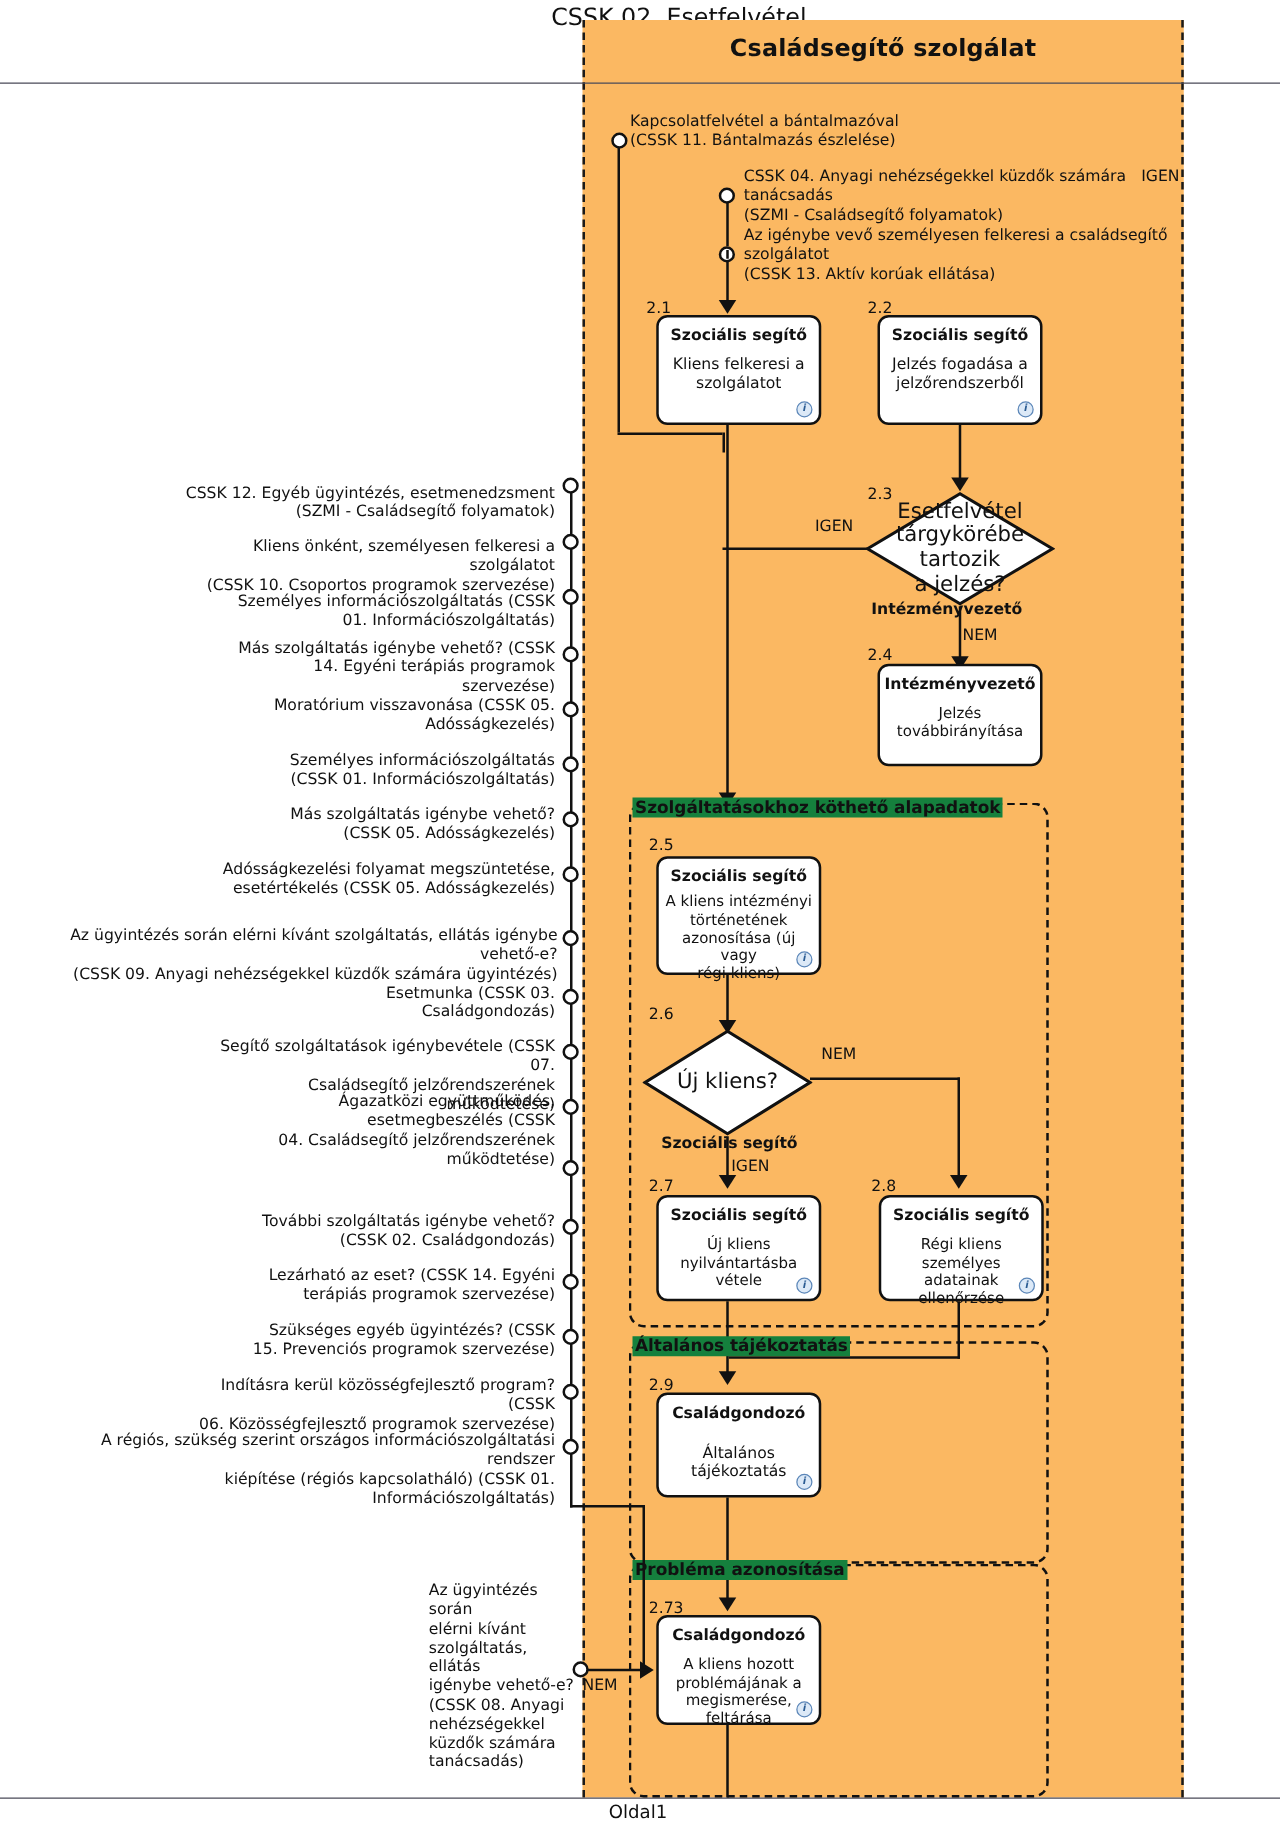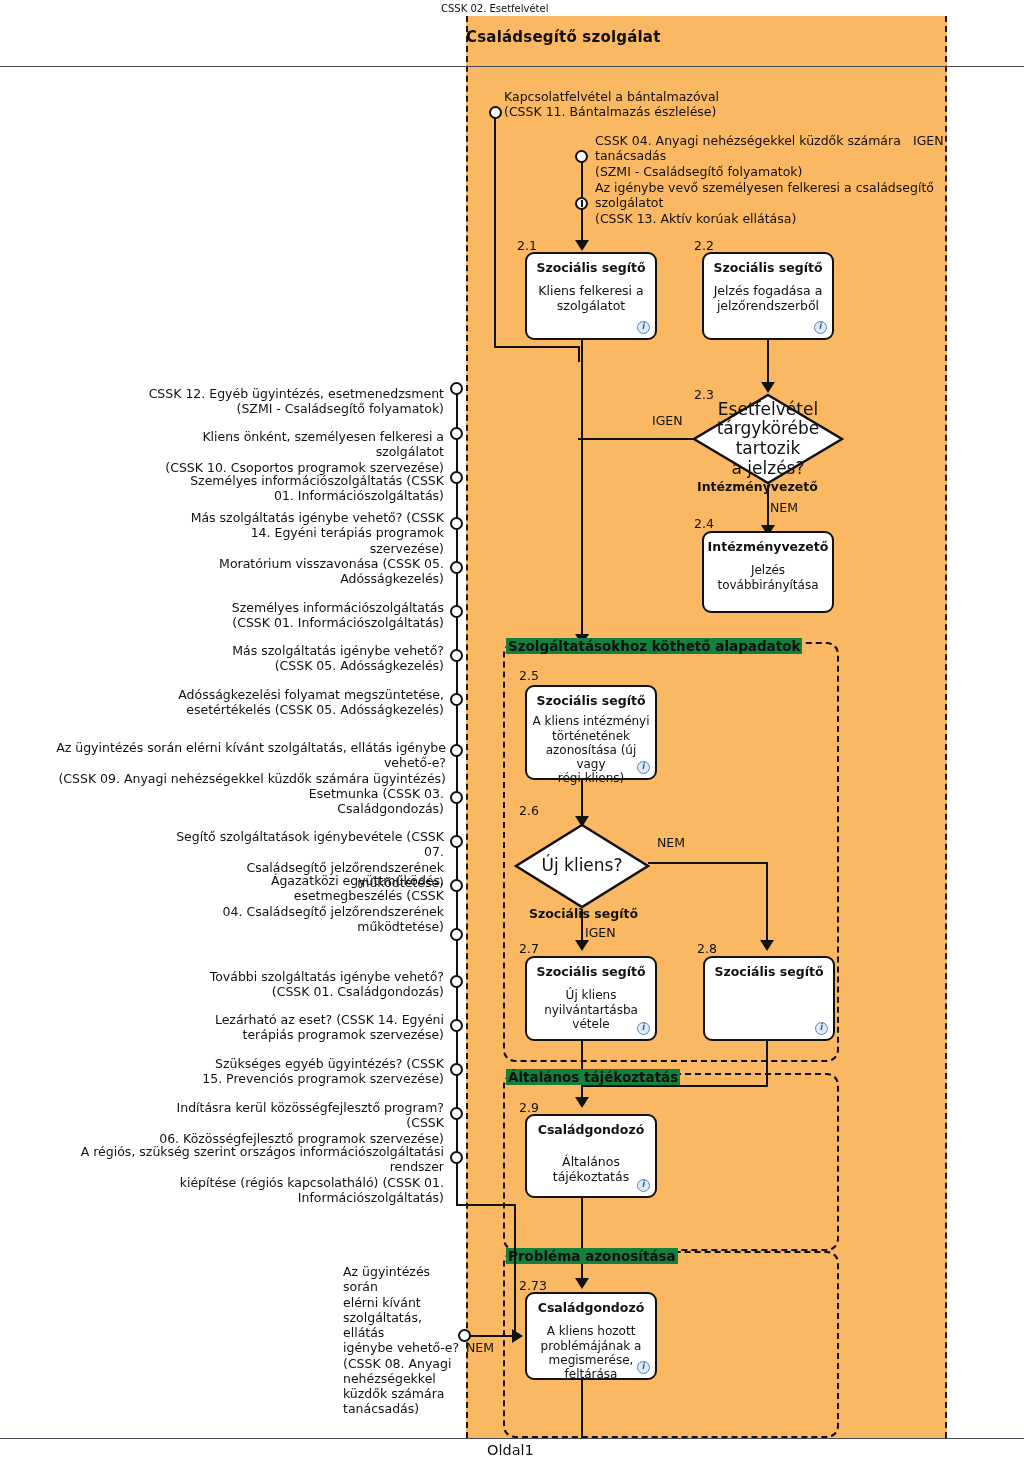--- a/index.html
+++ b/index.html
@@ -4,24 +4,24 @@
 <style>
   html,body{margin:0;padding:0;background:#ffffff;}
   body{font-family:"DejaVu Sans","Liberation Sans",sans-serif;}
   #page{position:relative;width:1024px;height:1471px;overflow:hidden;background:#fff;}
 
   
   .lane-fill{position:absolute;background:#FBB862;}
   .lane-dash-v{position:absolute;width:0;border-left:2px dashed #1a1a1a;}
   .hline{position:absolute;height:0;border-top:1px solid #4a4a58;}
   .lane-title{
-    position:absolute;font-weight:bold;font-size:15px;color:#111;
+    position:absolute;text-align:center;font-weight:bold;font-size:19px;color:#111;
     letter-spacing:.2px;
   }
-  .pool-caption{position:absolute;font-size:10px;color:#111;}
+  .pool-caption{position:absolute;font-size:19px;color:#111;}
   .page-caption{position:absolute;font-size:14.5px;color:#111;}
 
   
   .task{
     position:absolute;background:#fff;border:2px solid #111;border-radius:9px;
     box-sizing:border-box;display:flex;flex-direction:column;align-items:center;
     padding-top:7px;
   }
   .task .role{font-weight:bold;font-size:12.5px;color:#111;text-align:center;line-height:1.15;}
   .task .body{font-size:12.5px;color:#111;text-align:center;line-height:1.18;margin-top:9px;padding:0 3px;}
@@ -182,20 +182,22 @@
   <div class="task" style="left:525px;top:956px;width:132px;height:85px;">
     <div class="role">Szociális segítő</div>
     <div class="body" style="white-space:pre-line;font-size:12px;">Új kliens nyilvántartásba
 vétele</div>
     <div class="info-icon">i</div>
   </div>
 
   <div class="num" style="left:697px;top:941px;">2.8</div>
   <div class="task" style="left:703px;top:956px;width:132px;height:85px;">
     <div class="role">Szociális segítő</div>
+    <div class="body" style="white-space:pre-line;font-size:12px;">Régi kliens személyes
+adatainak ellenőrzése</div>
     <div class="info-icon">i</div>
   </div>
 
   <div class="v" style="left:581px;top:1041px;height:60px;"></div>
   <div class="arrow-down" style="left:575px;top:1097px;"></div>
 
   <div class="v" style="left:766px;top:1041px;height:46px;"></div>
   <div class="h" style="left:583px;top:1085px;width:185px;"></div>
 
   <div class="group" style="left:503px;top:1073px;width:336px;height:178px;"></div>
@@ -276,21 +278,21 @@
 Családsegítő jelzőrendszerének működtetése)</div>
 
   <div class="knob" style="left:450px;top:879px;"></div>
   <div class="lab r" style="left:162px;top:873px;width:282px;white-space:pre-line;">Ágazatközi együttműködés, esetmegbeszélés (CSSK
 04. Családsegítő jelzőrendszerének működtetése)</div>
 
   <div class="knob" style="left:450px;top:928px;"></div>
 
   <div class="knob" style="left:450px;top:975px;"></div>
   <div class="lab r" style="left:178px;top:969px;width:266px;white-space:pre-line;">További szolgáltatás igénybe vehető?
-(CSSK 01. Családgondozás)</div>
+(CSSK 02. Családgondozás)</div>
 
   <div class="knob" style="left:450px;top:1019px;"></div>
   <div class="lab r" style="left:192px;top:1012px;width:252px;white-space:pre-line;">Lezárható az eset? (CSSK 14. Egyéni
 terápiás programok szervezése)</div>
 
   <div class="knob" style="left:450px;top:1063px;"></div>
   <div class="lab r" style="left:198px;top:1056px;width:246px;white-space:pre-line;">Szükséges egyéb ügyintézés? (CSSK
 15. Prevenciós programok szervezése)</div>
 
   <div class="knob" style="left:450px;top:1107px;"></div>

